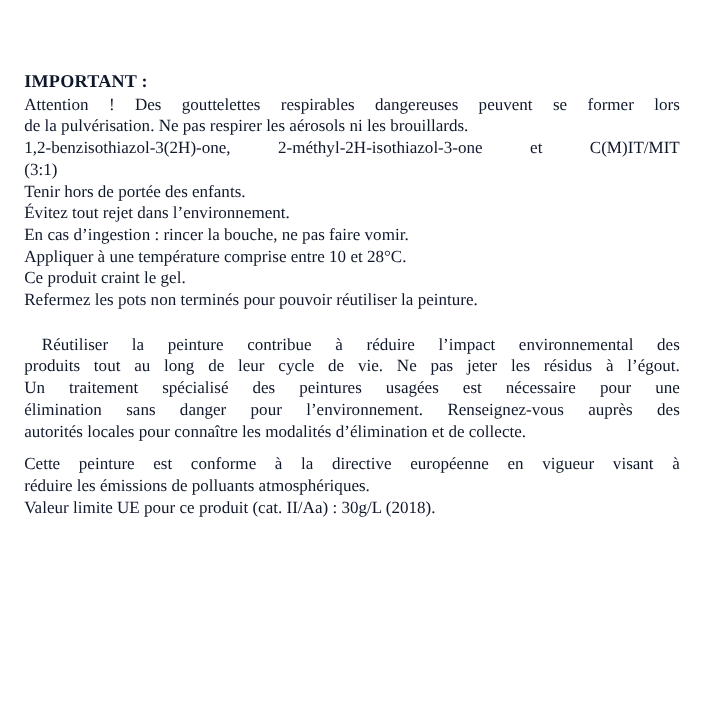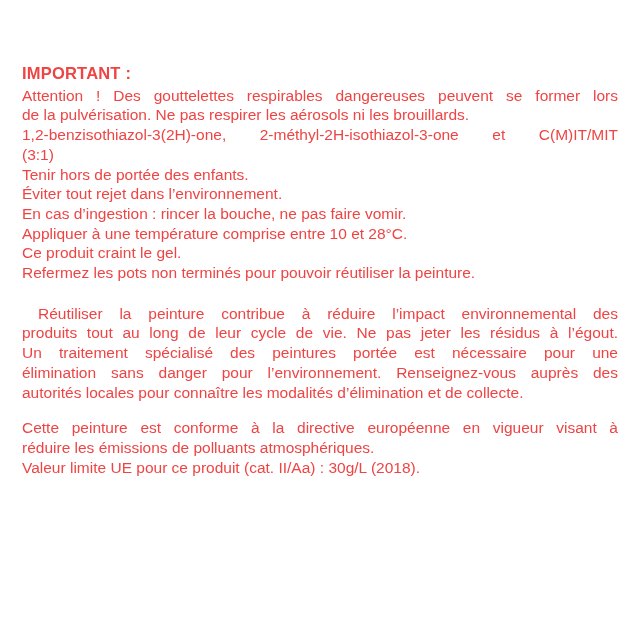--- a/index.html
+++ b/index.html
@@ -11,62 +11,62 @@
     width: 640px;
     height: 640px;
     position: relative;
     overflow: hidden;
   }
   .label-text {
     position: absolute;
     left: 22px;
     top: 64px;
     width: 596px;
-    font-family: Liberation Sans, sans-serif;
+    font-family: Liberation Serif, serif;
     font-size: 15.5px;
     line-height: 19.7px;
-    color: #ef4444;
+    color: #0f172a;
     text-align: left;
   }
   .heading {
     font-weight: 700;
     font-size: 16.5px;
     letter-spacing: 0.2px;
     margin-bottom: 2px;
   }
   .line { min-height: 19.7px; }
   
   .j {
     text-align: justify;
     text-align-last: justify;
   }
   .g-sm { margin-top: 11px; }  
   .g-lg { margin-top: 21px; margin-left: 16px; }  
-  .g-md { margin-top: 16px; }  
+  .g-md { margin-top: 10px; }  
 </style>
 </head>
 <body>
 
 <div class="label-text">
   <div class="heading">IMPORTANT :</div>
 
   <div class="line j">Attention ! Des gouttelettes respirables dangereuses peuvent se former lors</div>
   <div class="line">de la pulvérisation. Ne pas respirer les aérosols ni les brouillards.</div>
   <div class="line j">1,2-benzisothiazol-3(2H)-one, 2-méthyl-2H-isothiazol-3-one et C(M)IT/MIT</div>
   <div class="line">(3:1)</div>
   <div class="line">Tenir hors de portée des enfants.</div>
-  <div class="line">Éviter tout rejet dans l’environnement.</div>
+  <div class="line">Évitez tout rejet dans l’environnement.</div>
   <div class="line">En cas d’ingestion : rincer la bouche, ne pas faire vomir.</div>
   <div class="line">Appliquer à une température comprise entre 10 et 28°C.</div>
   <div class="line">Ce produit craint le gel.</div>
 
   <div class="line">Refermez les pots non terminés pour pouvoir réutiliser la peinture.</div>
 
   <div class="line j g-lg">Réutiliser la peinture contribue à réduire l’impact environnemental des</div>
   <div class="line j">produits tout au long de leur cycle de vie. Ne pas jeter les résidus à l’égout.</div>
-  <div class="line j">Un traitement spécialisé des peintures portée est nécessaire pour une</div>
+  <div class="line j">Un traitement spécialisé des peintures usagées est nécessaire pour une</div>
   <div class="line j">élimination sans danger pour l’environnement. Renseignez-vous auprès des</div>
   <div class="line">autorités locales pour connaître les modalités d’élimination et de collecte.</div>
 
   <div class="line j g-md">Cette peinture est conforme à la directive européenne en vigueur visant à</div>
   <div class="line">réduire les émissions de polluants atmosphériques.</div>
   <div class="line">Valeur limite UE pour ce produit (cat. II/Aa) : 30g/L (2018).</div>
 </div>
 
 </body></html>

